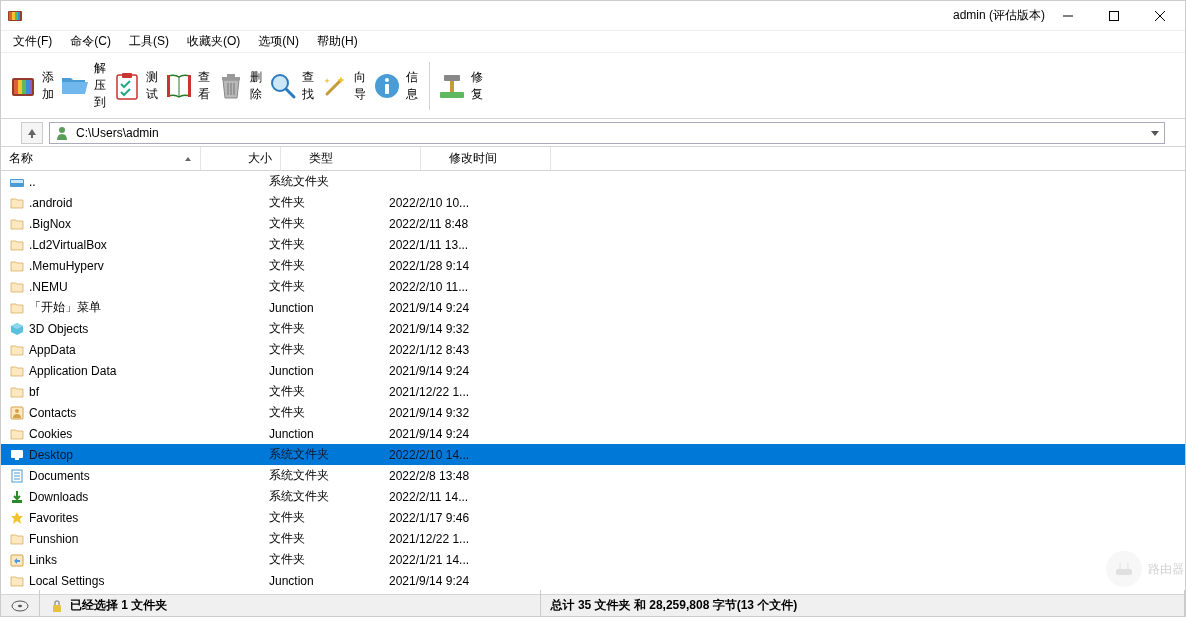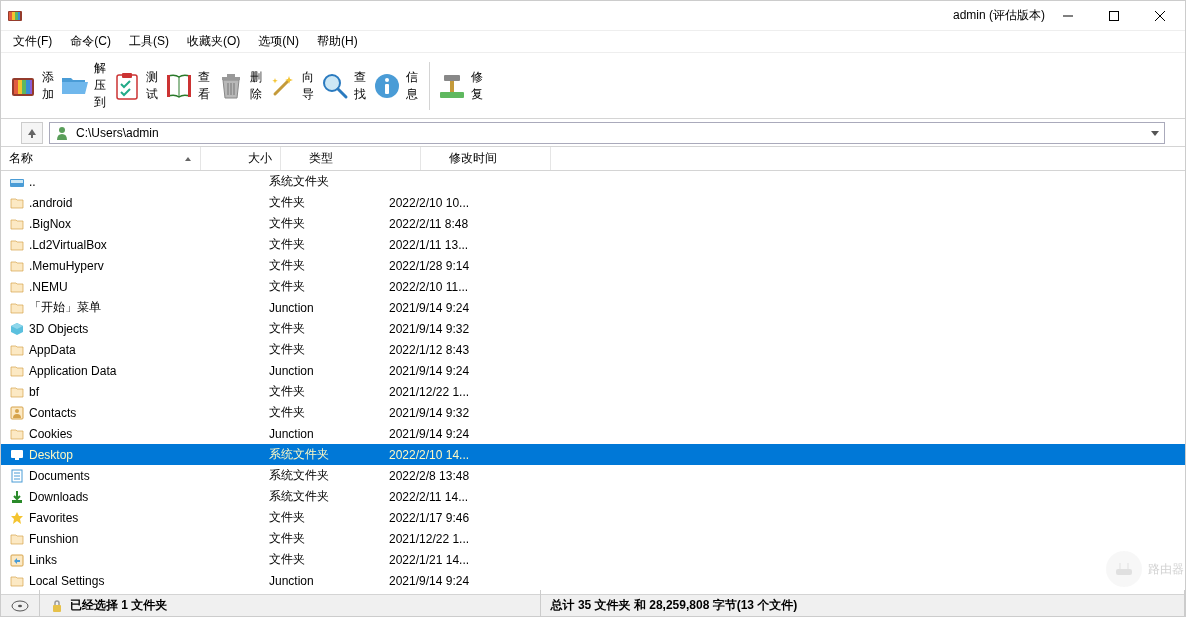--- a/index.html
+++ b/index.html
@@ -21,21 +21,21 @@
 .addr-input { flex:1; height:22px; border:1px solid #aab; display:flex; align-items:center; padding:0 4px; gap:6px; }
 .addr-input .drop { margin-left:auto; }
 .header-row { height:24px; display:flex; align-items:center; border-bottom:1px solid #d4d4d4; background:#fff;gap:20px; }
 .col { padding:0 8px; display:flex; align-items:center; height:100%; border-right:1px solid #e5e5e5; }
 .col.name { width:200px; justify-content:space-between; }
 .col.size { width:60px; text-align:right; justify-content:flex-end;}
 .col.type { width:120px; }
 .col.date { width:110px; }
 .filelist { flex:1; overflow-y:scroll; overflow-x:hidden; }
 .row { height:21px; display:flex; align-items:center; }
-.row.selected { background:#0078d7; color:#fef9c3; }
+.row.selected { background:#0078d7; color:#0f172a; }
 .cell { padding:0 8px; overflow:hidden; white-space:nowrap; text-overflow:ellipsis; }
 .cell.name { width:200px; display:flex; align-items:center; gap:4px; }
 .cell.size { width:60px; text-align:right; }
 .cell.type { width:120px; }
 .cell.date { width:110px; }
 .fic { width:16px; height:16px; flex-shrink:0; }
 .statusbar { height:22px; border-top:1px solid #d4d4d4; background:#f0f0f0; display:flex; align-items:center; }
 .statusbar .seg { padding:16px 10px; border-right:1px solid #ccc; height:100%; display:flex; align-items:center; gap:6px;font-weight:bold; }
 .statusbar .seg.mid { flex:1; }
 .watermark { position:absolute; right:2px; bottom:30px; opacity:.45; display:flex; align-items:center; gap:6px; color:#999; font-size:14px; }
@@ -139,35 +139,35 @@
           <line x1="13" y1="13" x2="13" y2="25" stroke="#777"></line>
           <line x1="16" y1="13" x2="16" y2="25" stroke="#777"></line>
           <line x1="19" y1="13" x2="19" y2="25" stroke="#777"></line>
         </svg>
       </span>
     <span class="lbl">删除</span>
   </div>
   <div class="tool-btn">
     <span class="ic">
         <svg width="32" height="32" viewBox="0 0 32 32">
+          <circle cx="13" cy="13" r="8" fill="#cce7f5" stroke="#2a7abf" stroke-width="2"></circle>
+          <line x1="19" y1="19" x2="27" y2="27" stroke="#2a7abf" stroke-width="3" stroke-linecap="round"></line>
+        </svg>
+      </span>
+    <span class="lbl">查找</span>
+  </div>
+  <div class="tool-btn">
+    <span class="ic">
+        <svg width="32" height="32" viewBox="0 0 32 32">
           <line x1="8" y1="24" x2="22" y2="10" stroke="#c49a3a" stroke-width="3" stroke-linecap="round"></line>
           <path d="M22 6 l1 3 l3 1 l-3 1 l-1 3 l-1 -3 l-3 -1 l3 -1 Z" fill="#f4c430"></path>
           <path d="M8 8 l.7 2 l2 .7 l-2 .7 l-.7 2 l-.7 -2 l-2 -.7 l2 -.7 Z" fill="#f4c430"></path>
         </svg>
       </span>
     <span class="lbl">向导</span>
-  </div>
-  <div class="tool-btn">
-    <span class="ic">
-        <svg width="32" height="32" viewBox="0 0 32 32">
-          <circle cx="13" cy="13" r="8" fill="#cce7f5" stroke="#2a7abf" stroke-width="2"></circle>
-          <line x1="19" y1="19" x2="27" y2="27" stroke="#2a7abf" stroke-width="3" stroke-linecap="round"></line>
-        </svg>
-      </span>
-    <span class="lbl">查找</span>
   </div>
   <div class="tool-btn">
     <span class="ic">
         <svg width="32" height="32" viewBox="0 0 32 32">
           <circle cx="16" cy="16" r="12" fill="#4a9cd6"></circle>
           <circle cx="16" cy="10" r="2" fill="#fff"></circle>
           <rect x="14" y="14" width="4" height="10" rx="1" fill="#fff"></rect>
         </svg>
       </span>
     <span class="lbl">信息</span>

